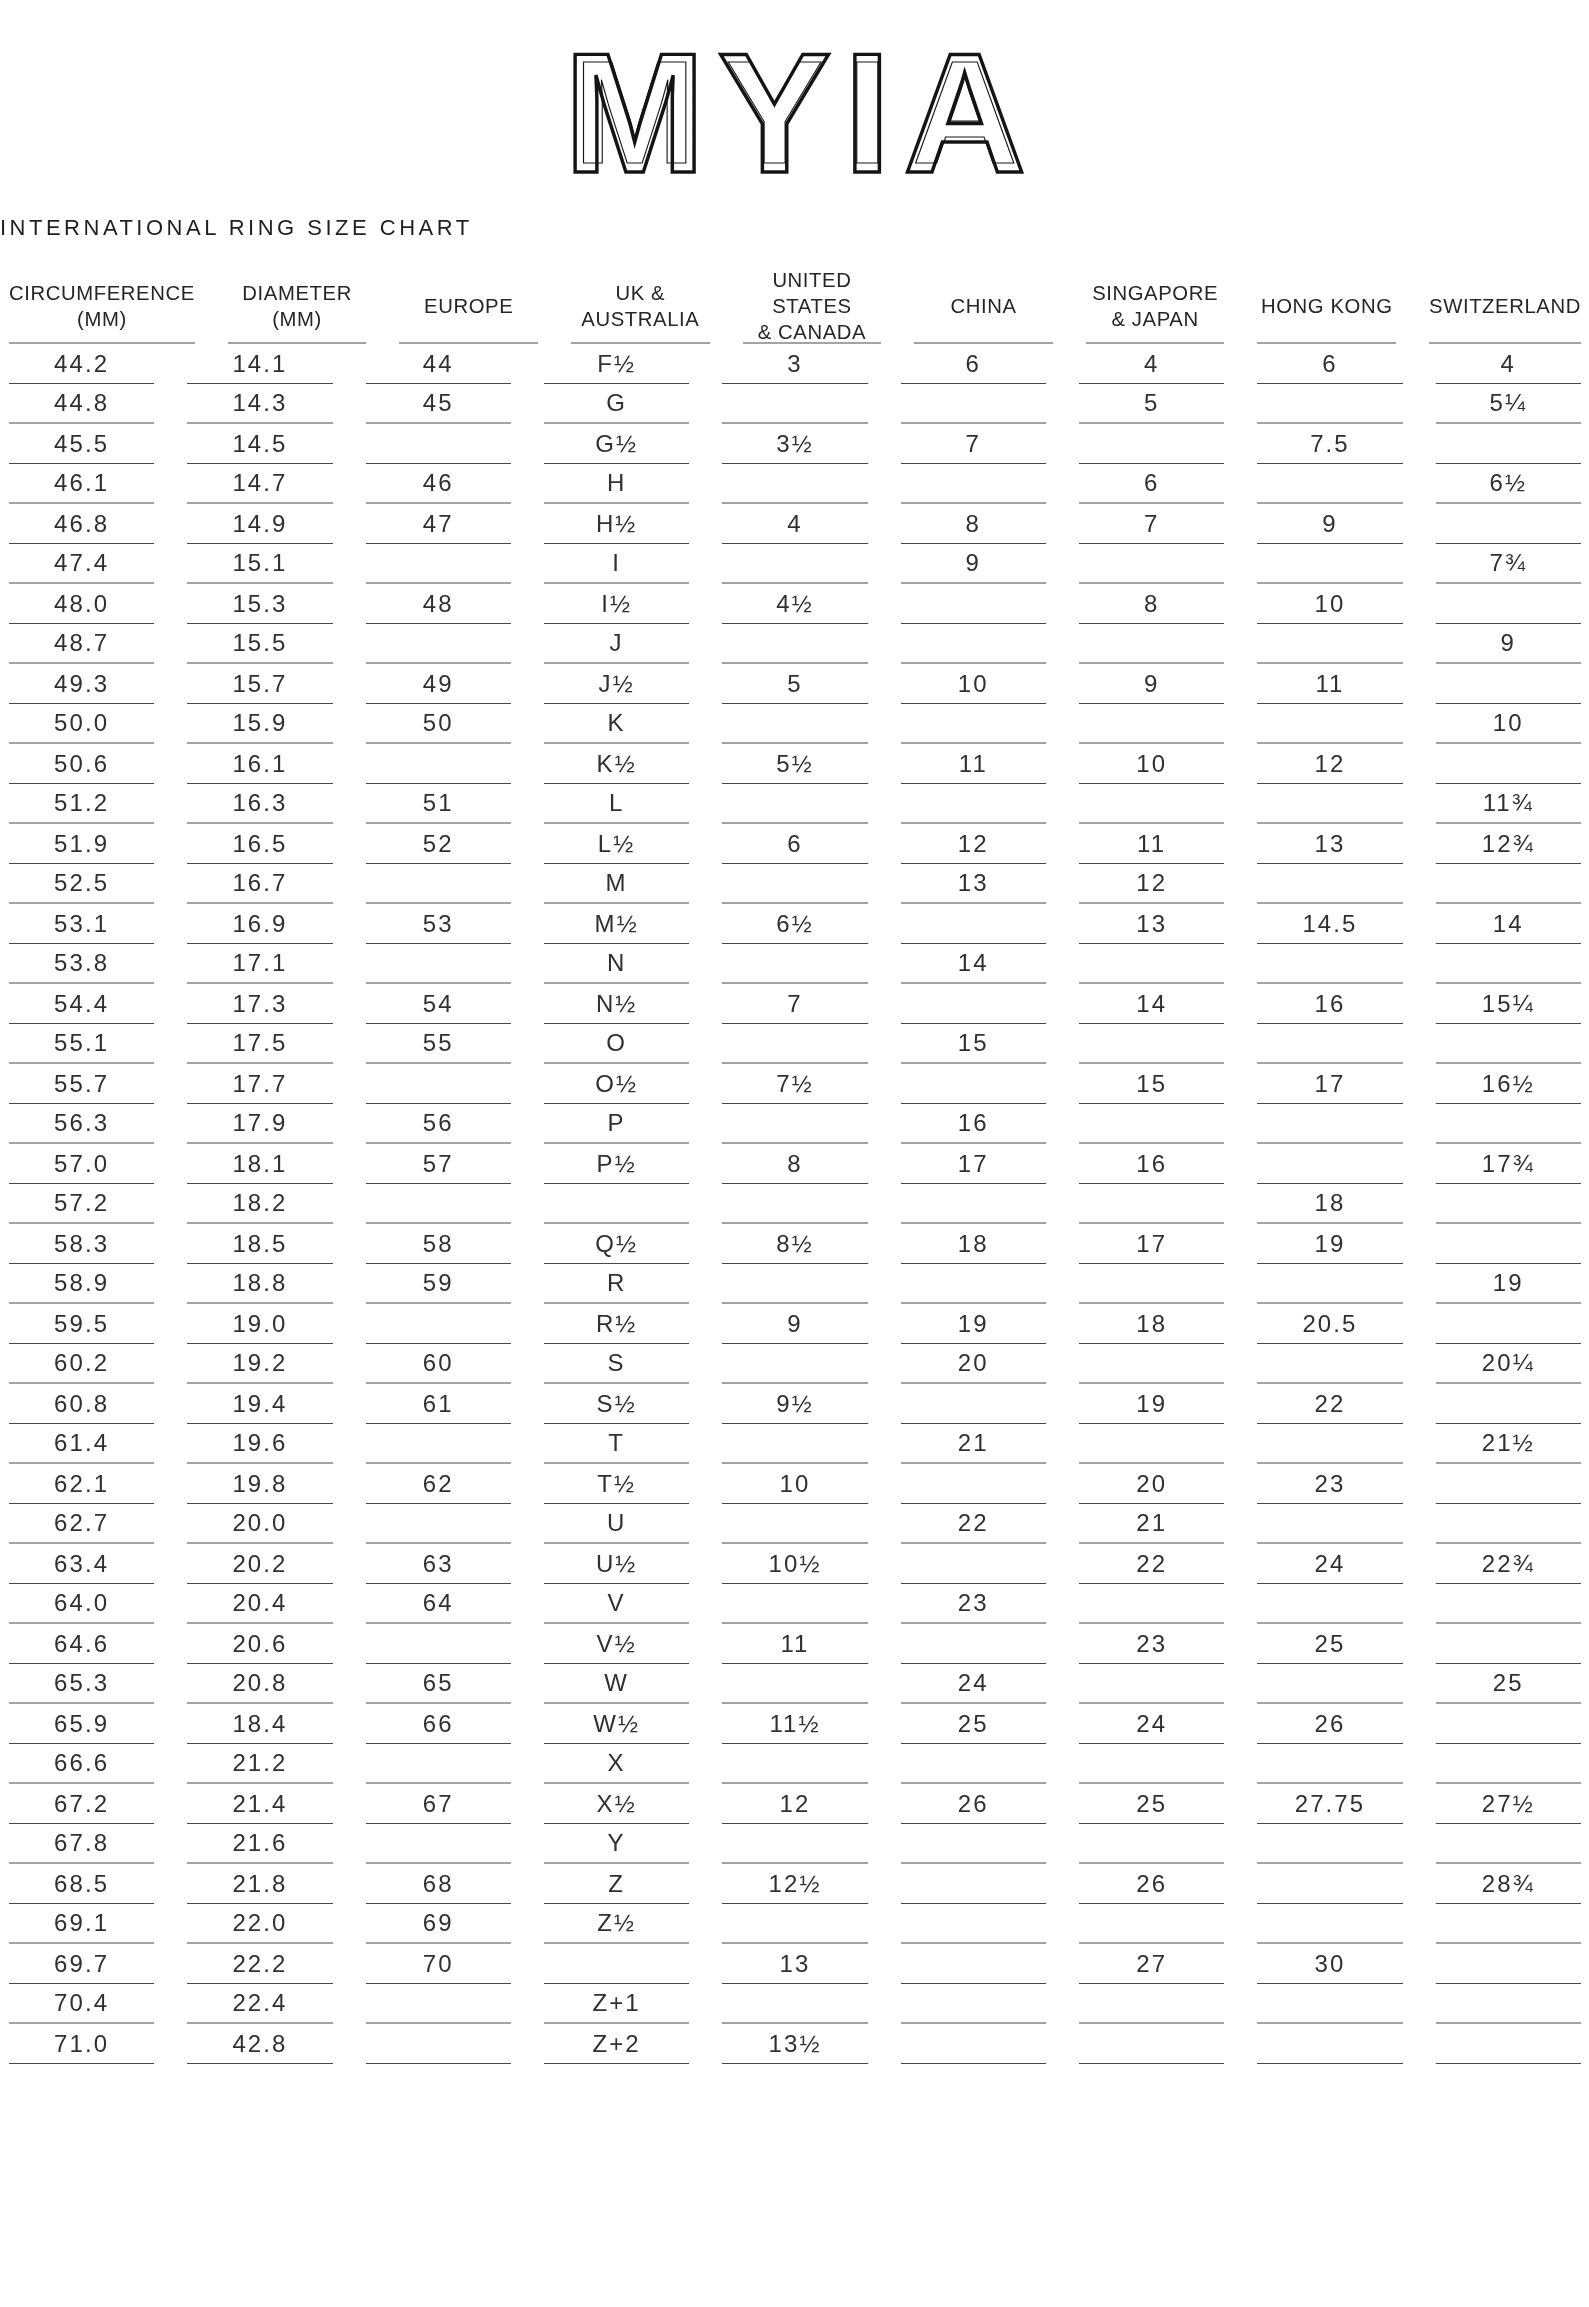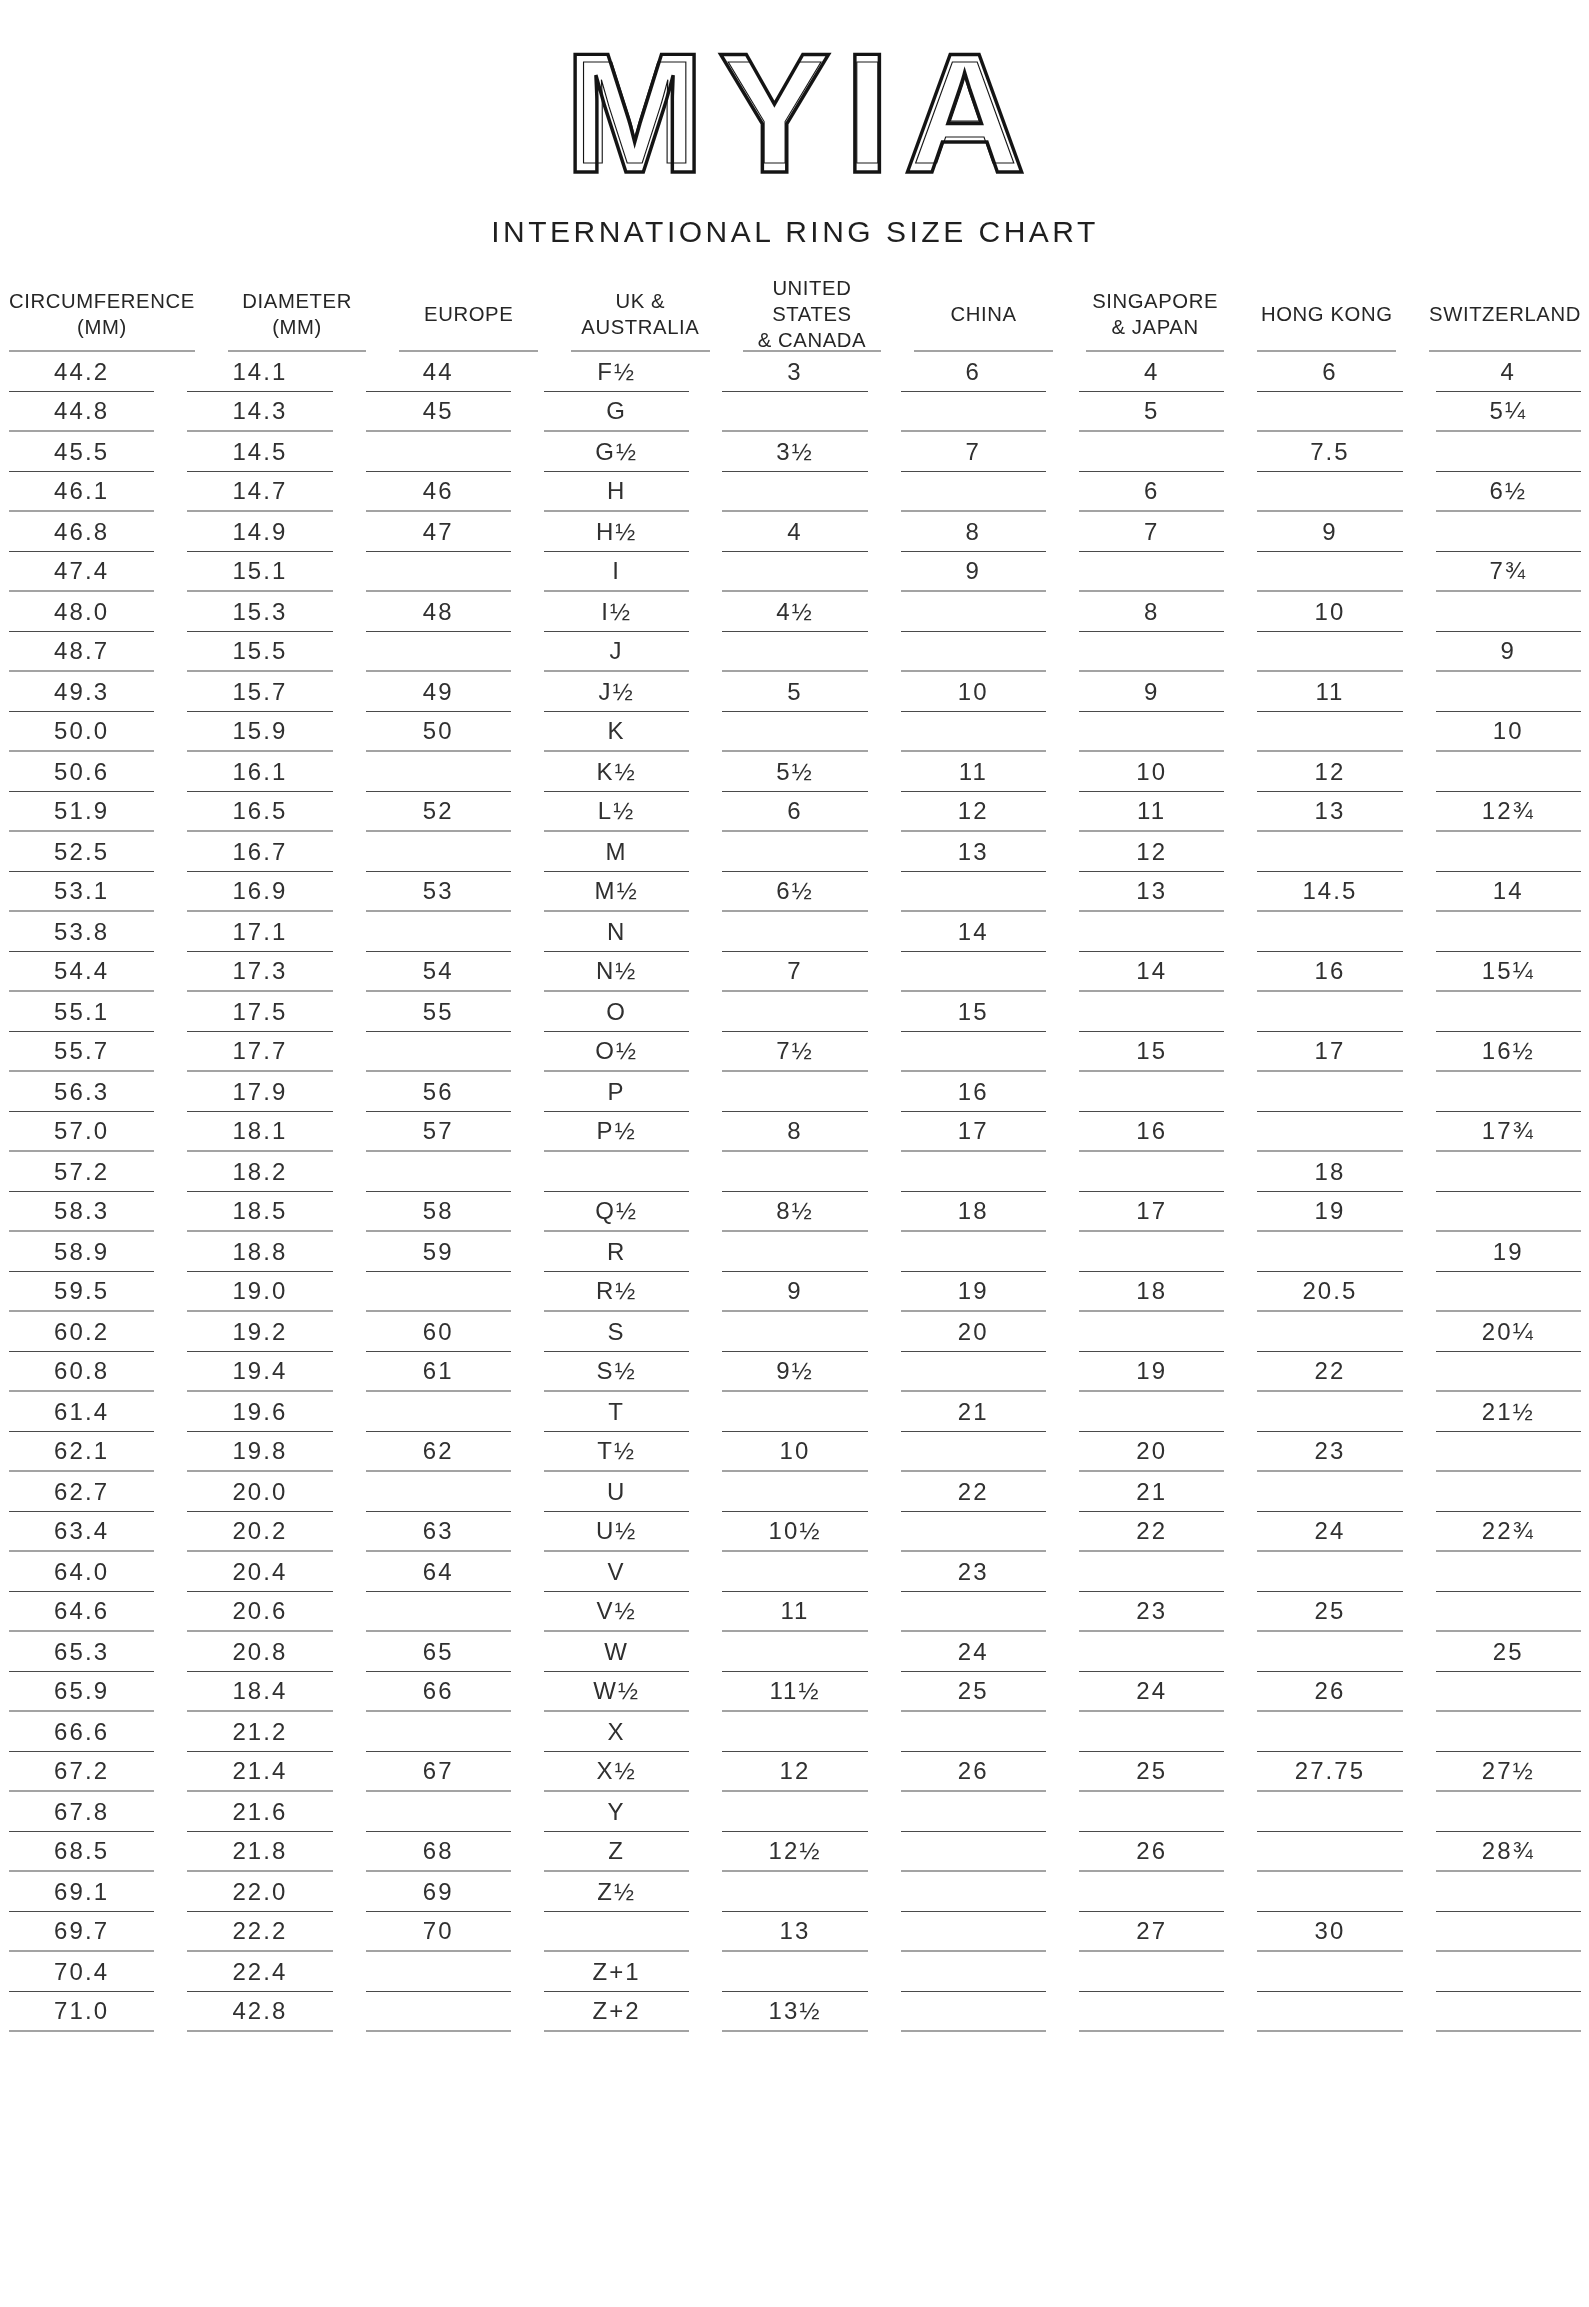--- a/index.html
+++ b/index.html
@@ -7,24 +7,24 @@
     width: 1590px; height: 2307px;
     background: #ffffff;
     font-family: "Liberation Sans", "DejaVu Sans", sans-serif;
     color: #2b2b2b;
     overflow: hidden;
   }
   .brand { text-align: center; padding-top: 32px; }
   .logo-svg { width: 500px; height: 157px; display: inline-block; }
   .subtitle {
     margin-top: 24px;
-    font-size: 30px;
+    font-size: 22px;
     letter-spacing: 3.5px;
     color: #1f1f1f;
-    text-align: center;
+    text-align: left;
     white-space: nowrap;
   }
   .table { margin-top: 31px; padding: 0 9px; }
   .grid-row {
     display: grid;
     grid-template-columns: repeat(9, 1fr);
     column-gap: 33px;
   }
   .cell {
     box-sizing: border-box;
@@ -203,20 +203,31 @@
         <div class="cell bcell">16.1</div>
         <div class="cell bcell"></div>
         <div class="cell bcell">K½</div>
         <div class="cell bcell">5½</div>
         <div class="cell bcell">11</div>
         <div class="cell bcell">10</div>
         <div class="cell bcell">12</div>
         <div class="cell bcell"></div>
       </div>
       <div class="grid-row">
+        <div class="cell bcell">51.2</div>
+        <div class="cell bcell">16.3</div>
+        <div class="cell bcell">51</div>
+        <div class="cell bcell">L</div>
+        <div class="cell bcell"></div>
+        <div class="cell bcell"></div>
+        <div class="cell bcell"></div>
+        <div class="cell bcell"></div>
+        <div class="cell bcell">11¾</div>
+      </div>
+      <div class="grid-row">
         <div class="cell bcell">51.9</div>
         <div class="cell bcell">16.5</div>
         <div class="cell bcell">52</div>
         <div class="cell bcell">L½</div>
         <div class="cell bcell">6</div>
         <div class="cell bcell">12</div>
         <div class="cell bcell">11</div>
         <div class="cell bcell">13</div>
         <div class="cell bcell">12¾</div>
       </div>

